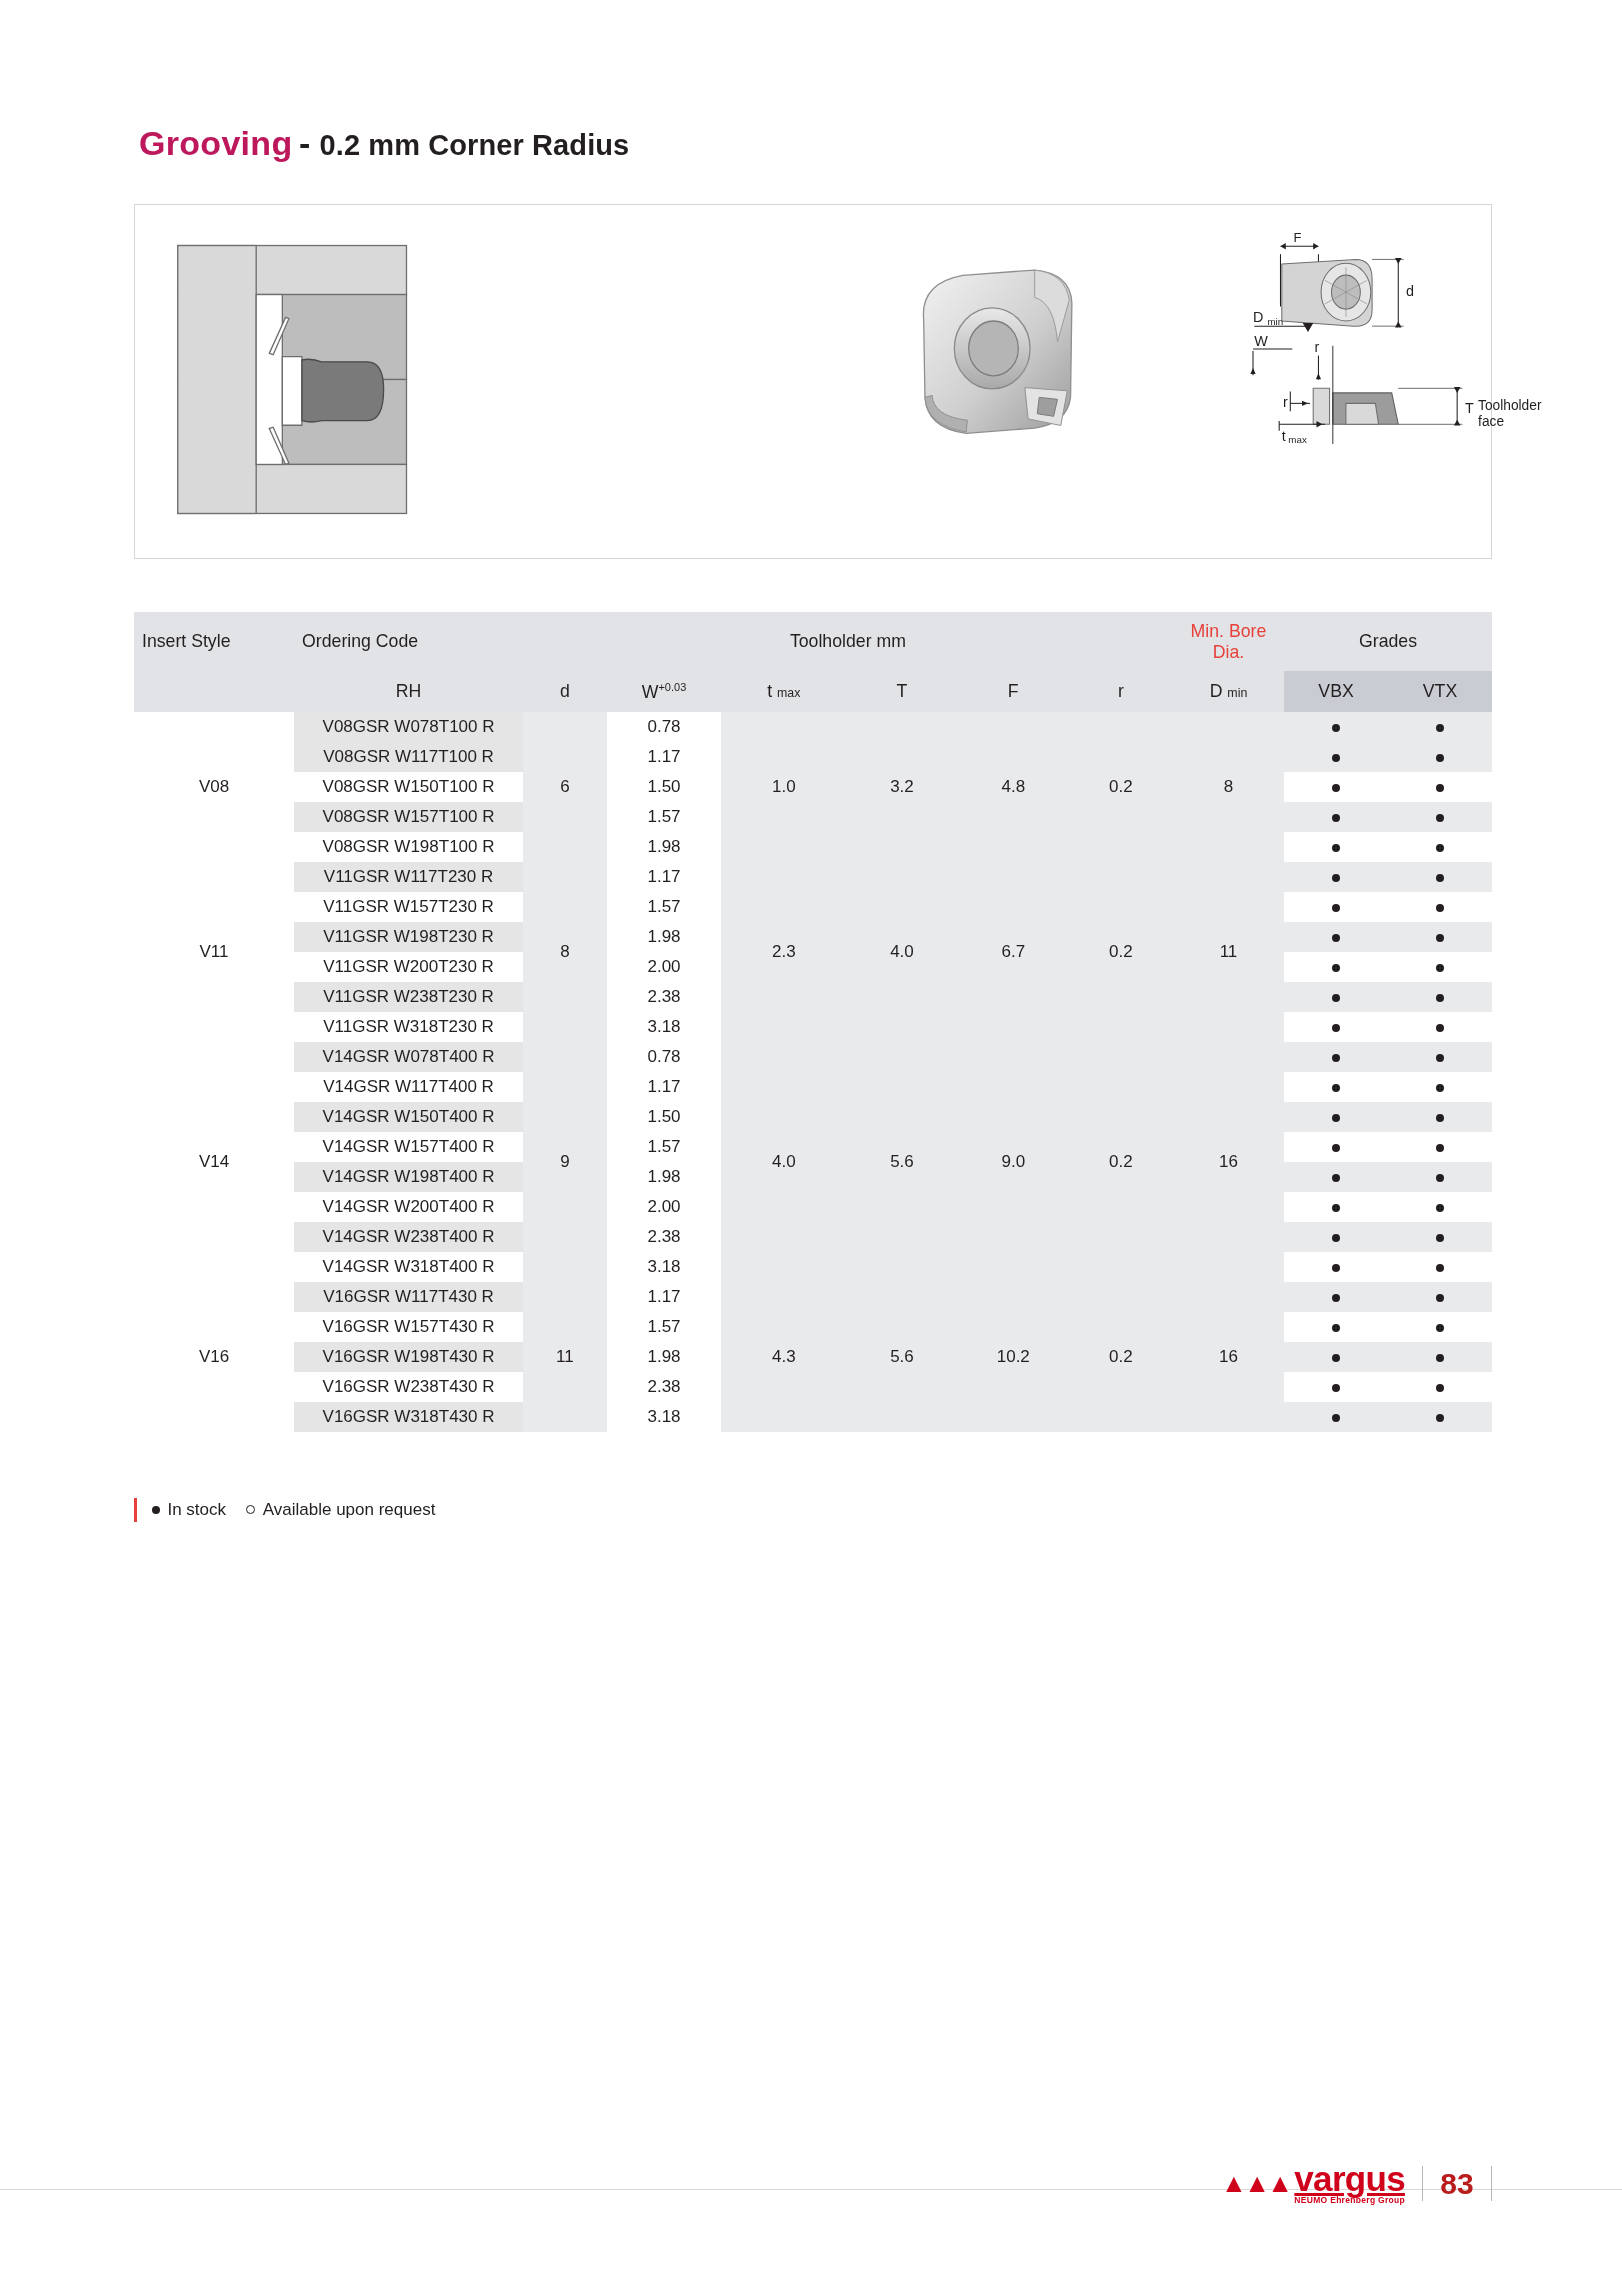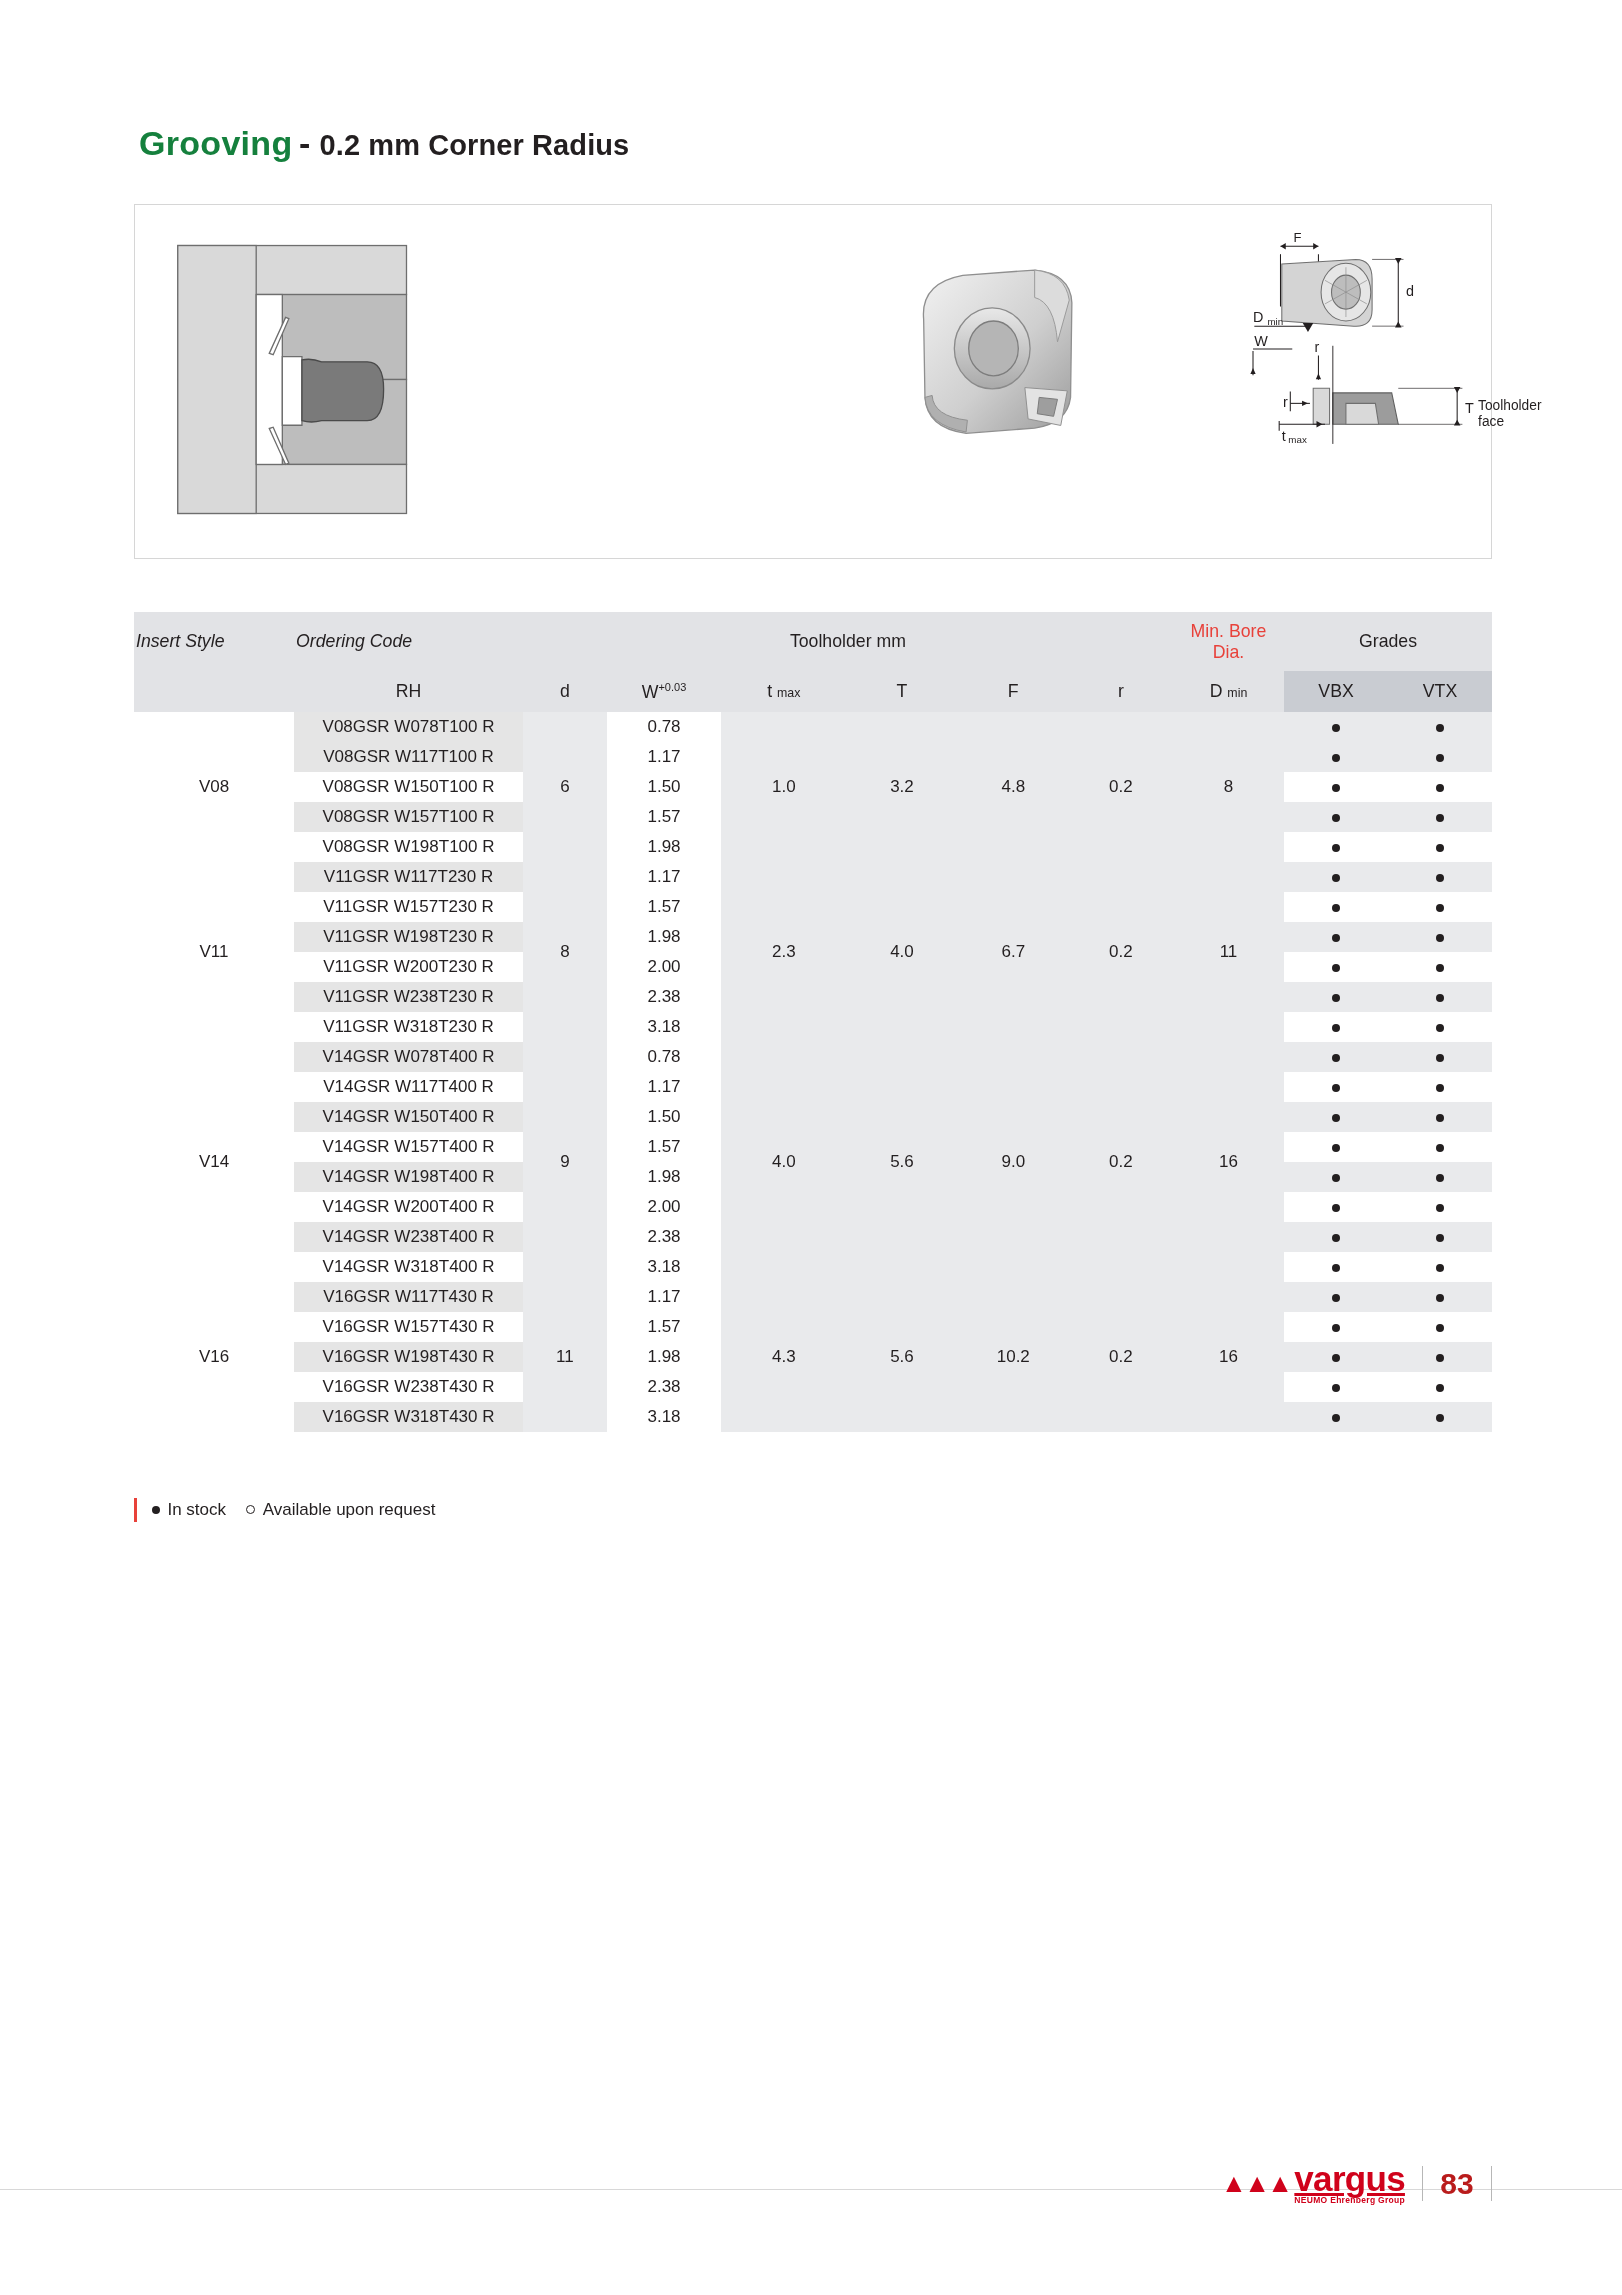--- a/index.html
+++ b/index.html
@@ -26,21 +26,21 @@
     left: 139px;
     top: 124px;
     display: flex;
     align-items: baseline;
     gap: 0;
   }
   .title-main {
     font-size: 34px;
     font-weight: bold;
     letter-spacing: 0.3px;
-    color: #15803d;
+    color: #be185d;
   }
   .title-dash {
     font-size: 34px;
     font-weight: bold;
     color: #231f20;
     margin: 0 9.2px 0 6.5px;
   }
   .title-sub {
     font-size: 29px;
     font-weight: bold;
@@ -101,22 +101,21 @@
     vertical-align: middle;
     font-weight: normal;
   }
   .hdr1 td {
     background: #e2e3e6;
     height: 59px;
     font-size: 17.7px;
   }
   .hdr1 td.left-al {
     text-align: left;
-    padding-left: 2px;
-    font-style: italic;
+    padding-left: 8px;
   }
   .hdr2 td {
     background: #e2e3e6;
     height: 41px;
     font-size: 17.7px;
     border-top: 1.3px solid #ffffff;
   }
   .hdr2 td.grade {
     background: #c9ccd2;
   }

